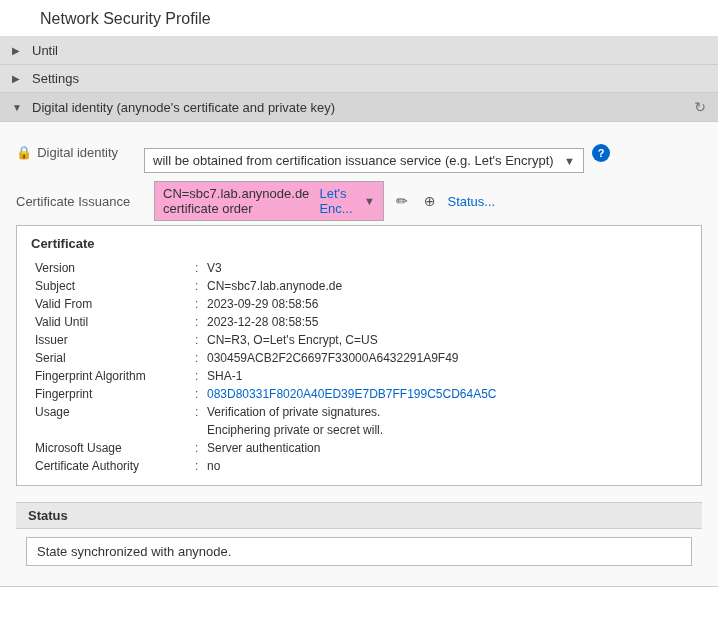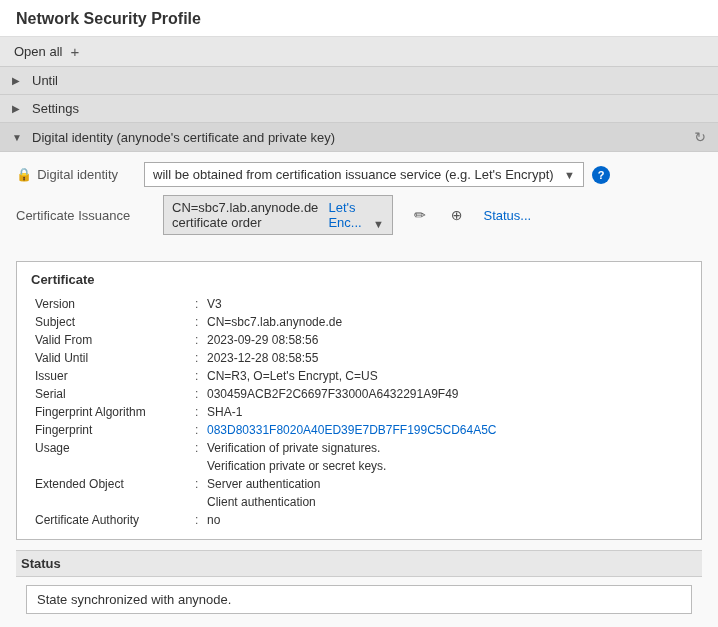--- a/index.html
+++ b/index.html
@@ -13,22 +13,23 @@
     }
     .header {
       display: flex;
       justify-content: space-between;
       align-items: center;
       padding: 10px 16px 8px 16px;
       border-bottom: 1px solid #ddd;
     }
     .header-title {
       font-size: 16px;
-      font-weight: bold;
-      color: #333;
+      font-weight: normal;
+      color: #333;
+      margin-left: 24px;
     }
     .header-right {
       font-size: 14px;
       font-weight: bold;
       color: #0066cc;
     }
     .toolbar {
       background: #e8e8e8;
       padding: 6px 14px;
       display: flex;
@@ -94,20 +95,21 @@
       flex: 1;
       border: 1px solid #aaa;
       background: #fff;
       padding: 4px 8px;
       font-size: 13px;
       color: #333;
       display: flex;
       align-items: center;
       justify-content: space-between;
       max-width: 440px;
+      margin-top: 16px;
     }
     .select-chevron {
       color: #555;
       font-size: 11px;
     }
     .help-icon {
       width: 18px;
       height: 18px;
       border-radius: 50%;
       background: #0066cc;
@@ -115,36 +117,36 @@
       font-size: 11px;
       font-weight: bold;
       display: flex;
       align-items: center;
       justify-content: center;
       cursor: pointer;
     }
     .cert-issuance-row {
       display: flex;
       align-items: center;
-      gap: 17px;
-      margin-bottom: 26px;
+      gap: 8px;
+      margin-bottom: 4px;
     }
     .cert-issuance-label {
       font-size: 13px;
       color: #555;
       min-width: 130px;
     }
     .cert-select-box {
       border: 1px solid #aaa;
-      background: #e5e5e5;
+      background: #f9a8d4;
       padding: 4px 8px;
       font-size: 13px;
       color: #0066cc;
       display: flex;
-      align-items: flex-end;
+      align-items: center;
       gap: 4px;
       max-width: 230px;
     }
     .cert-select-box span.cert-text {
       color: #333;
       font-size: 13px;
     }
     .cert-select-box span.cert-link {
       color: #0066cc;
     }
@@ -155,21 +157,21 @@
       padding: 2px 4px;
     }
     .status-link {
       color: #0066cc;
       font-size: 13px;
       cursor: pointer;
     }
     .certificate-box {
       border: 1px solid #bbb;
       background: #fff;
-      margin-bottom: 10px;
+      margin-bottom: 16px;
       padding: 10px 14px;
     }
     .cert-box-title {
       font-size: 13px;
       font-weight: bold;
       color: #333;
       margin-bottom: 8px;
     }
     .cert-table {
       width: 100%;
@@ -188,21 +190,21 @@
     }
     .cert-table tr td:nth-child(2) {
       color: #555;
       width: 12px;
     }
     .cert-table tr td:last-child {
       color: #333;
     }
     .status-section {
       background: #e8e8e8;
-      padding: 5px 5px;
+      padding: 5px 12px;
       font-size: 13px;
       font-weight: bold;
       color: #333;
       border-top: 1px solid #ccc;
       border-bottom: 1px solid #ccc;
     }
     .status-box {
       border: 1px solid #bbb;
       background: #fff;
       margin: 8px 10px 10px 10px;
@@ -213,24 +215,20 @@
   </style>
 </head>
 <body>
 
 <div>
 
   <div class="header">
     <span class="header-title">Network Security Profile</span>
   </div>
 
-  <div class="toolbar">
-    <span class="toolbar-label">Open all</span>
-    <span class="toolbar-plus">+</span>
-  </div>
 
   <div class="section-row">
     <span class="chevron">▶</span>
     <span class="section-label">Until</span>
   </div>
 
   <div class="section-row">
     <span class="chevron">▶</span>
     <span class="section-label">Settings</span>
   </div>
@@ -312,31 +310,26 @@
               <td style="color: rgb(0, 102, 204);">083D80331F8020A40ED39E7DB7FF199C5CD64A5C</td>
             </tr>
             <tr>
               <td>Usage</td>
               <td>:</td>
               <td>Verification of private signatures.</td>
             </tr>
             <tr>
               <td></td>
               <td></td>
-              <td>Verification private or secret keys.</td>
-            </tr>
-            <tr>
-              <td>Extended Object</td>
+              <td>Enciphering private or secret will.</td>
+            </tr>
+            <tr>
+              <td>Microsoft Usage</td>
               <td>:</td>
               <td>Server authentication</td>
-            </tr>
-            <tr>
-              <td></td>
-              <td></td>
-              <td>Client authentication</td>
             </tr>
             <tr>
               <td>Certificate Authority</td>
               <td>:</td>
               <td>no</td>
             </tr>
           </tbody>
       </table>
     </div>
 

